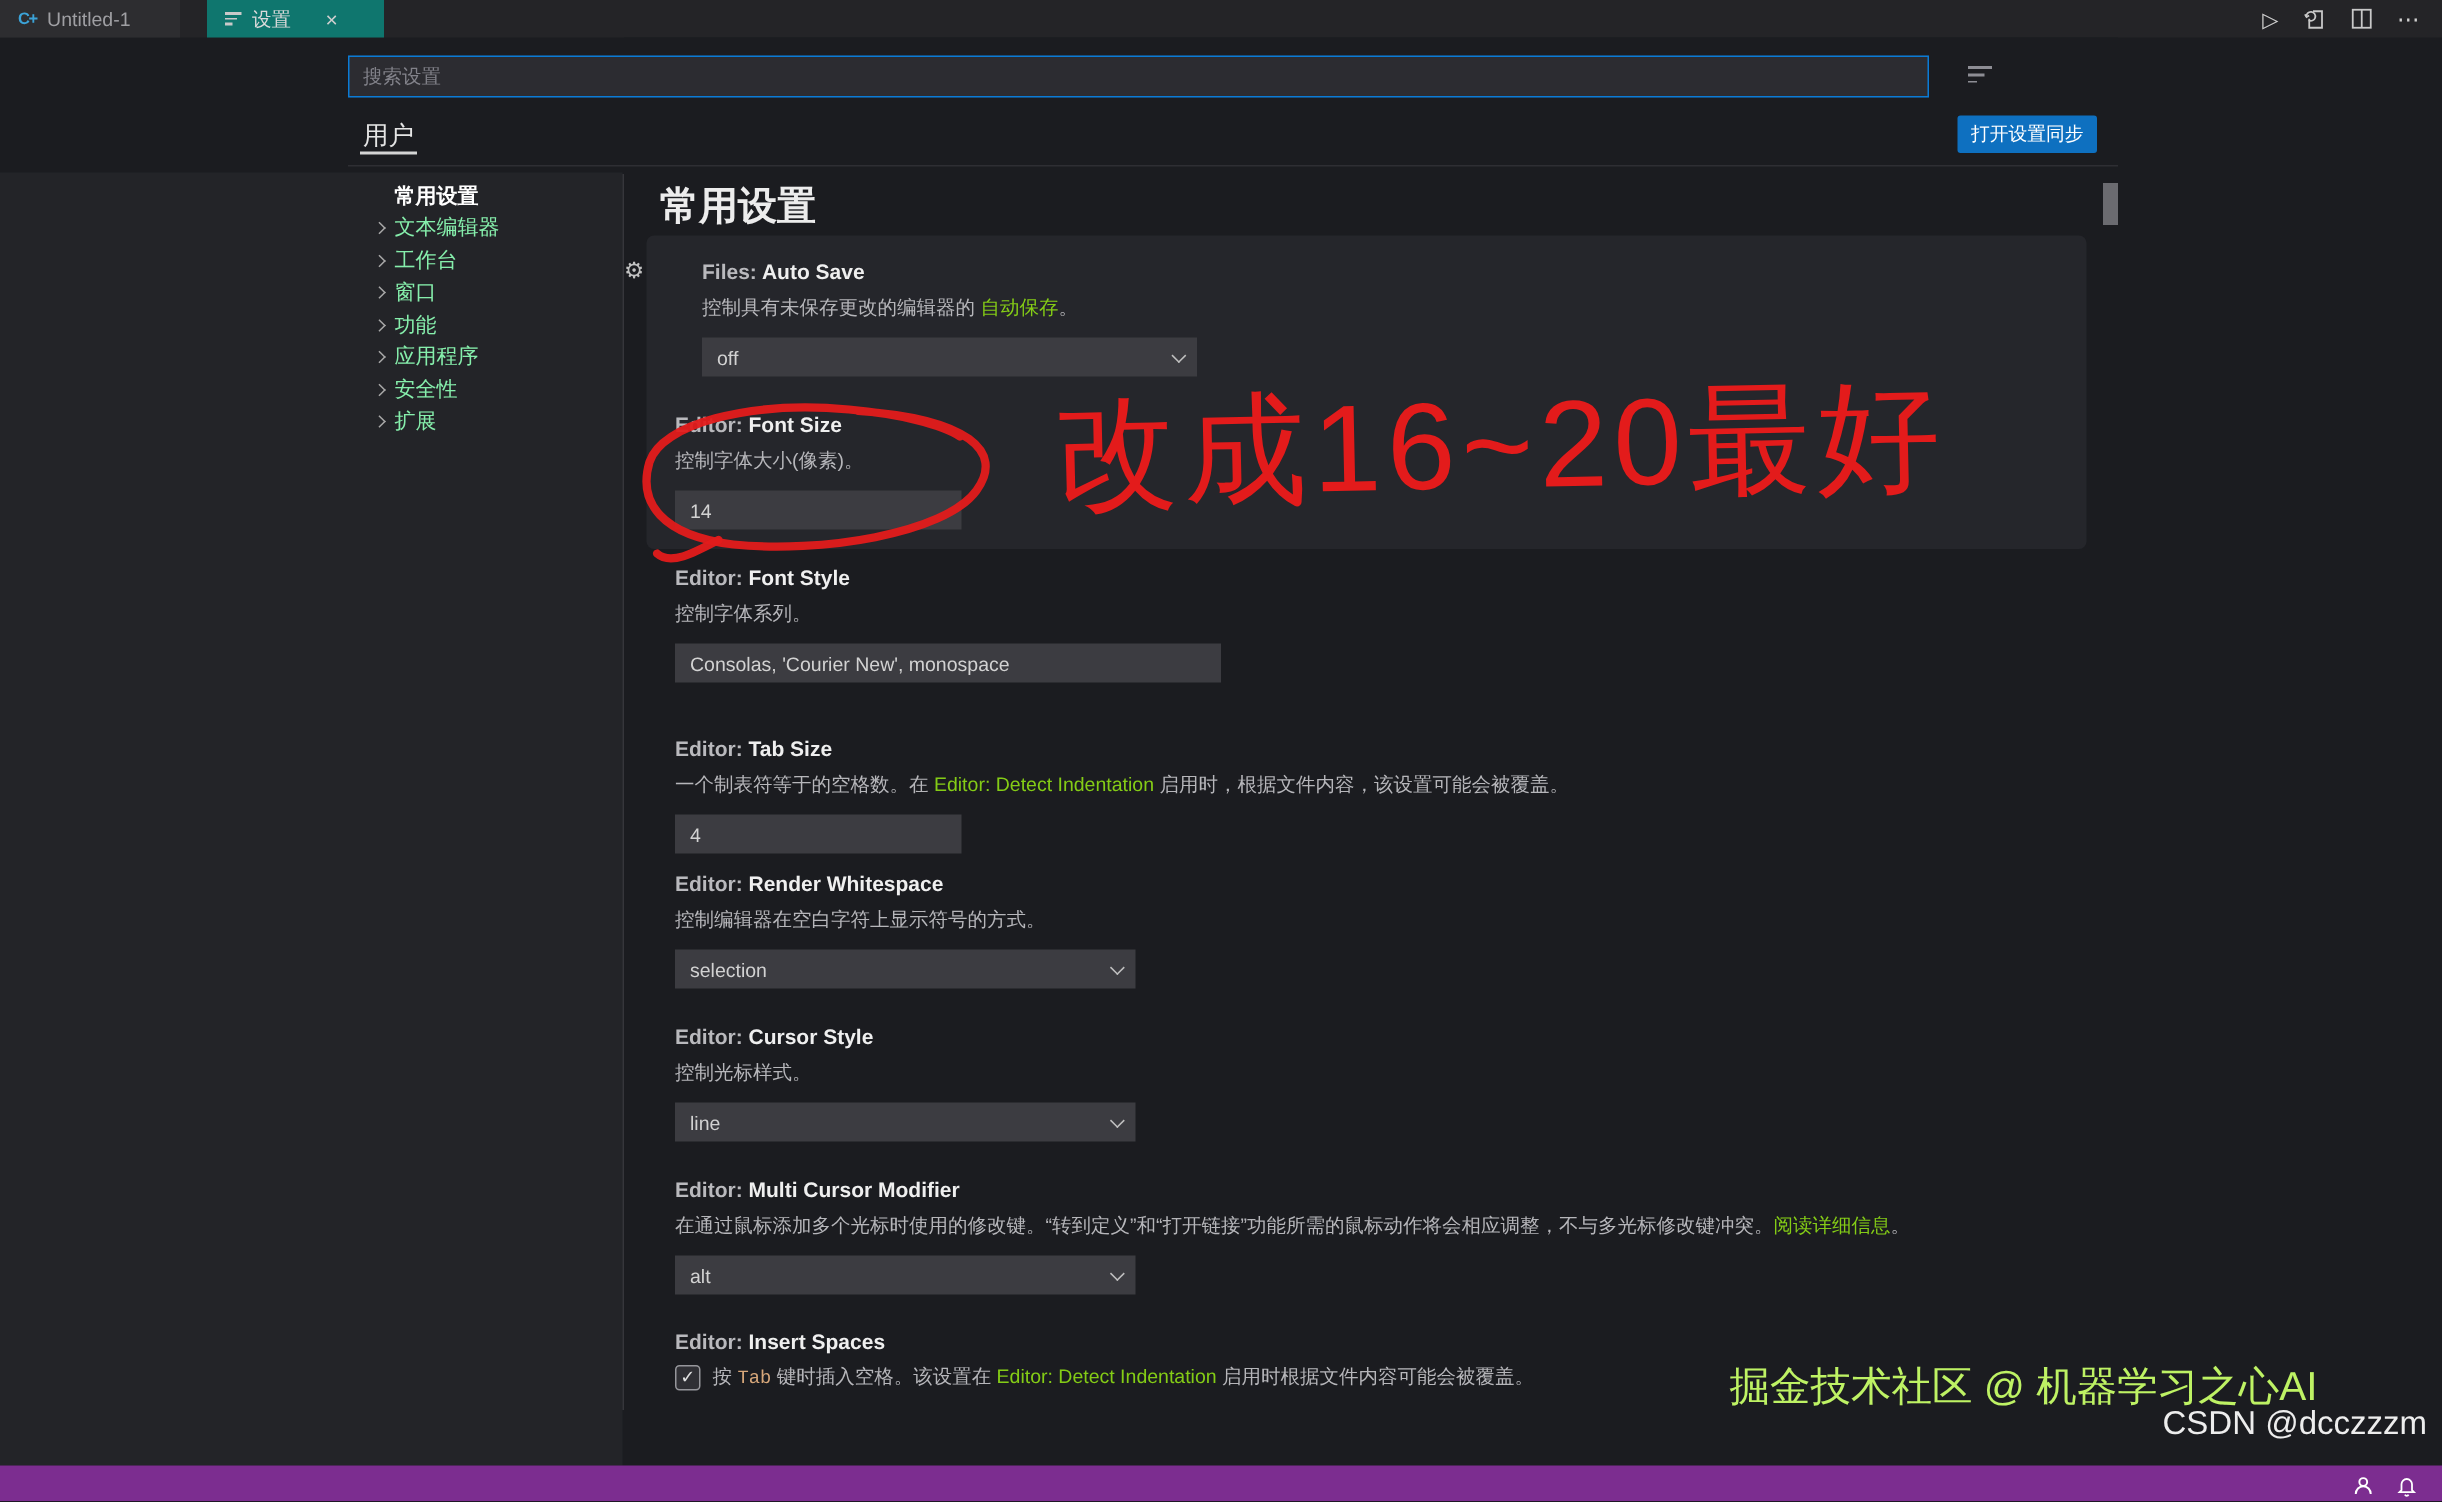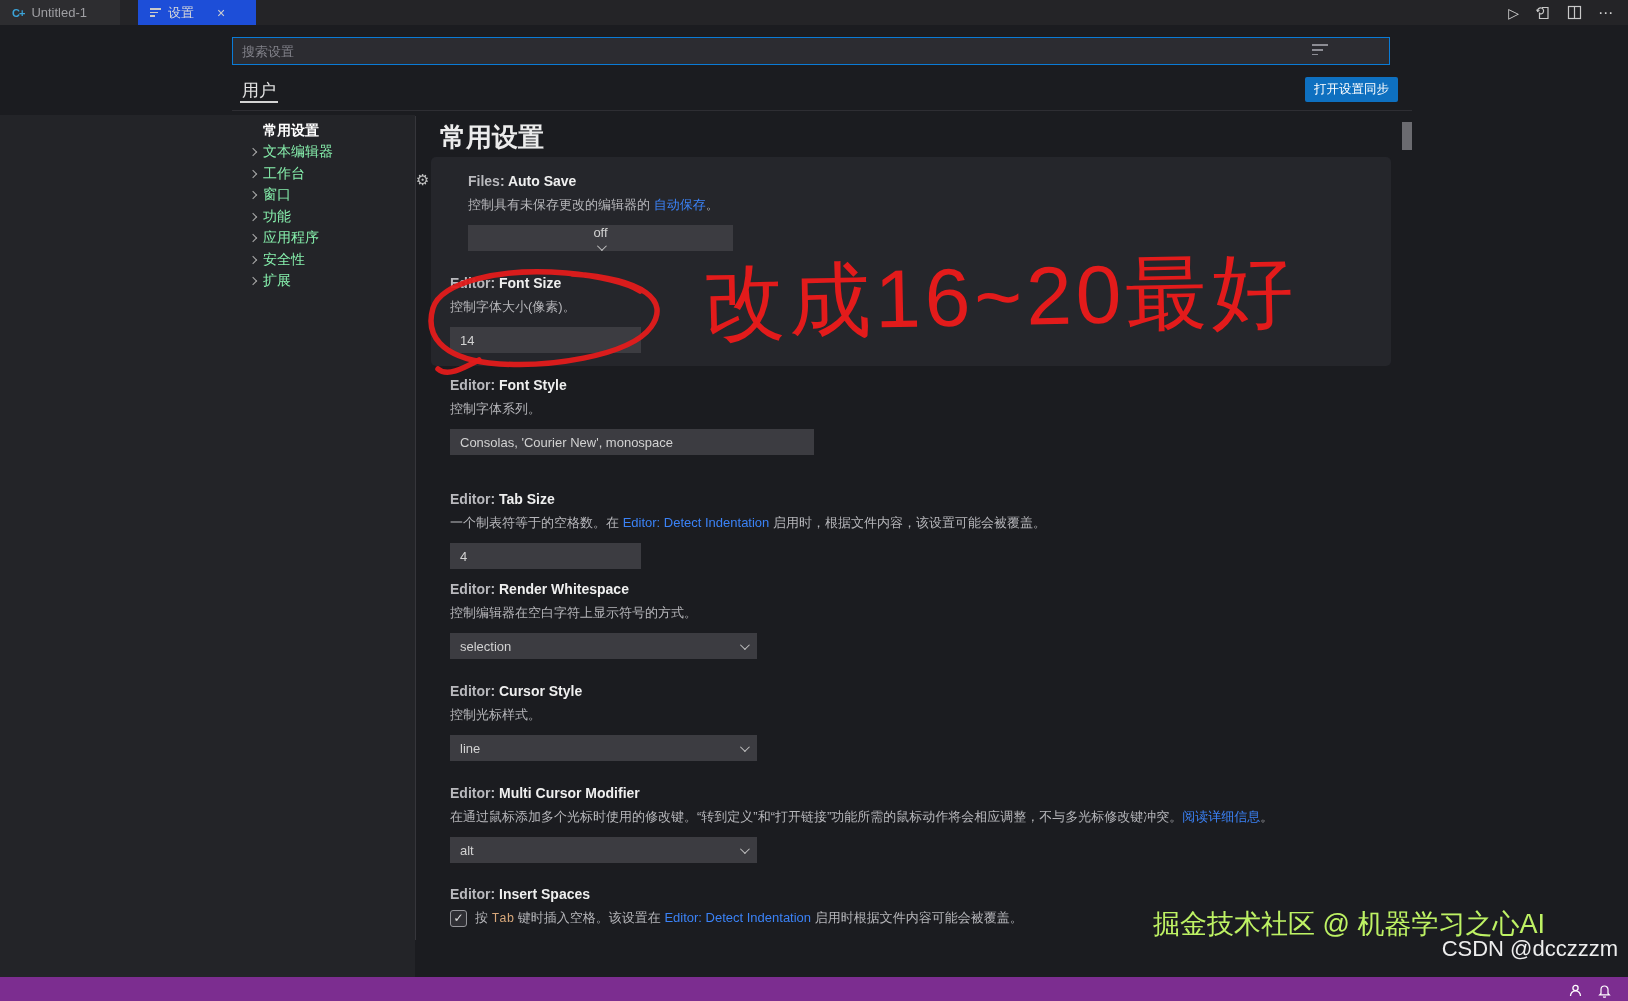--- a/index.html
+++ b/index.html
@@ -6,36 +6,36 @@
   html,body { background:#111; }
   body { font-family:"Liberation Sans","DejaVu Sans",sans-serif; }
   #app { position:relative; width:1628px; height:1001px; overflow:hidden;
          background:#1b1c20; color:#ccc; }
 
   
   .tabbar { position:absolute; top:0; left:0; right:0; height:25px; background:#242427;
             display:flex; align-items:stretch; }
   .tab { display:flex; align-items:center; gap:7px; padding:0 12px; font-size:13px; }
   .tab.inactive { background:#2d2d30; color:#9f9fa3; width:120px; }
-  .tab.active   { background:#1d4ed8; color:#dadada; width:118px; margin-left:18px; }
+  .tab.active   { background:#0f766e; color:#dadada; width:118px; margin-left:18px; }
   .tab .close { margin-left:16px; color:#cfcfcf; font-size:14px; cursor:pointer; }
   .cpp-ico { color:#3ba3d8; font-weight:bold; font-size:11px; letter-spacing:-1px; }
   .sliders-ico { display:inline-flex; flex-direction:column; gap:2px; }
   .sliders-ico i { display:block; height:1.6px; background:#c9c9c9; }
   .sliders-ico i:nth-child(1){width:11px;} .sliders-ico i:nth-child(2){width:8px;} .sliders-ico i:nth-child(3){width:5px;}
   .tab-actions { position:absolute; right:14px; top:0; height:25px; display:flex; align-items:center; gap:16px; color:#c8c8c8; }
   .tab-actions svg { display:block; }
   .run-glyph { font-size:14px; line-height:1; color:#d0d0d0; }
   .more-glyph { font-size:15px; letter-spacing:1px; color:#d0d0d0; }
 
   
   .toc-bg { position:absolute; left:0; top:115px; width:415px; bottom:24px; background:#232428; }
-  .search-input { position:absolute; left:232px; top:37px; width:1158px; height:28px;
+  .search-input { position:absolute; left:232px; top:37px; width:1054px; height:28px;
       background:#2c2c31; border:1px solid #0a7bd6; color:#c8c8c8; font-size:13px;
-      padding:0 30px 0 9px; outline:none; font-family:Liberation Sans, sans-serif; }
+      padding:0 30px 0 9px; outline:none; font-family:Liberation Mono, monospace; }
   .search-input::placeholder { color:#82828a; }
   .filter-ico { position:absolute; left:1312px; top:44px; width:16px; display:flex; flex-direction:column; gap:3px; align-items:flex-start; }
   .filter-ico i { display:block; height:1.8px; background:#8d8d94; }
   .filter-ico i:nth-child(1){width:16px;} .filter-ico i:nth-child(2){width:11px;} .filter-ico i:nth-child(3){width:6px;}
 
   .scope-tab { position:absolute; left:242px; top:79px; font-size:17px; color:#e5e5e5; }
   .scope-underline { position:absolute; left:240px; top:101px; width:38px; height:2px; background:#d4d4d4; }
   .header-line { position:absolute; left:232px; top:110px; width:1180px; height:1px; background:#2e2e33; }
   .sync-btn { position:absolute; left:1305px; top:77px; height:25px; padding:0 9px;
       background:#0e70c0; color:#fff; font-size:12.5px; display:flex; align-items:center;
@@ -54,21 +54,21 @@
   .list-bg { position:absolute; left:416px; top:25px; width:996px; bottom:24px; background:#1b1c20; }
   .hl-block { position:absolute; left:431px; top:157px; width:960px; height:209px; background:#25262b; border-radius:5px; }
   .page-title { position:absolute; left:440px; top:120px; font-size:26px; font-weight:bold; color:#ececec; }
   .row-gear { position:absolute; left:416px; top:171px; font-size:15px; color:#c2c2c2; cursor:pointer; }
 
   .setting-row { position:absolute; left:450px; width:945px; }
   .s-label { font-size:14px; font-weight:bold; color:#efefef; }
   .s-label .s-cat { color:#b9b9bd; }
   .s-desc { margin-top:7px; font-size:13px; color:#b6b6ba; display:flex; align-items:center; gap:8px; }
   .s-desc .seg { white-space:pre-wrap; }
-  .s-desc .link { color:#3b82f6; cursor:pointer; }
+  .s-desc .link { color:#84cc16; cursor:pointer; }
   .s-desc .code { color:#d7a77a; font-family:"Liberation Mono","DejaVu Sans Mono",monospace; font-size:12.5px; }
   .s-control { margin-top:11px; }
   .sel, .inp { height:26px; background:#3c3c41; display:flex; align-items:center;
       padding:0 10px; font-size:13px; color:#d2d2d2; cursor:pointer; }
   .sel { justify-content:space-between; }
   .sel .sel-chev { width:7px; height:7px; border-right:1.6px solid #c0c0c0; border-bottom:1.6px solid #c0c0c0;
       transform:rotate(45deg) translateY(-2px); flex:none; }
   .cbx { width:17px; height:17px; flex:none; background:#2f2f34; border:1px solid #96969b; border-radius:3px;
       display:flex; align-items:center; justify-content:center; color:#e2e2e2; font-size:12px; cursor:pointer; }
 
@@ -175,21 +175,21 @@
 
   <div id="settings-list">
       <div class="setting-row" style="top: 173px; margin-left: 18px;">
     <div class="s-label">
       <span class="s-cat">Files: </span><span class="s-name">Auto Save</span>
     </div>
     <div class="s-desc">
           <span><span class="seg">控制具有未保存更改的编辑器的 </span><span class="seg link">自动保存</span><span class="seg">。</span></span>
         </div>
     <div class="s-control">
-          <div class="sel" style="width: 265px; flex-direction: column;">
+          <div class="sel" style="width: 330px;">
             <span>off</span>
             <span class="sel-chev"></span>
           </div>
         </div>
   </div>
       <div class="setting-row" style="top: 275px;">
     <div class="s-label">
       <span class="s-cat">Editor: </span><span class="s-name">Font Size</span>
     </div>
     <div class="s-desc">

